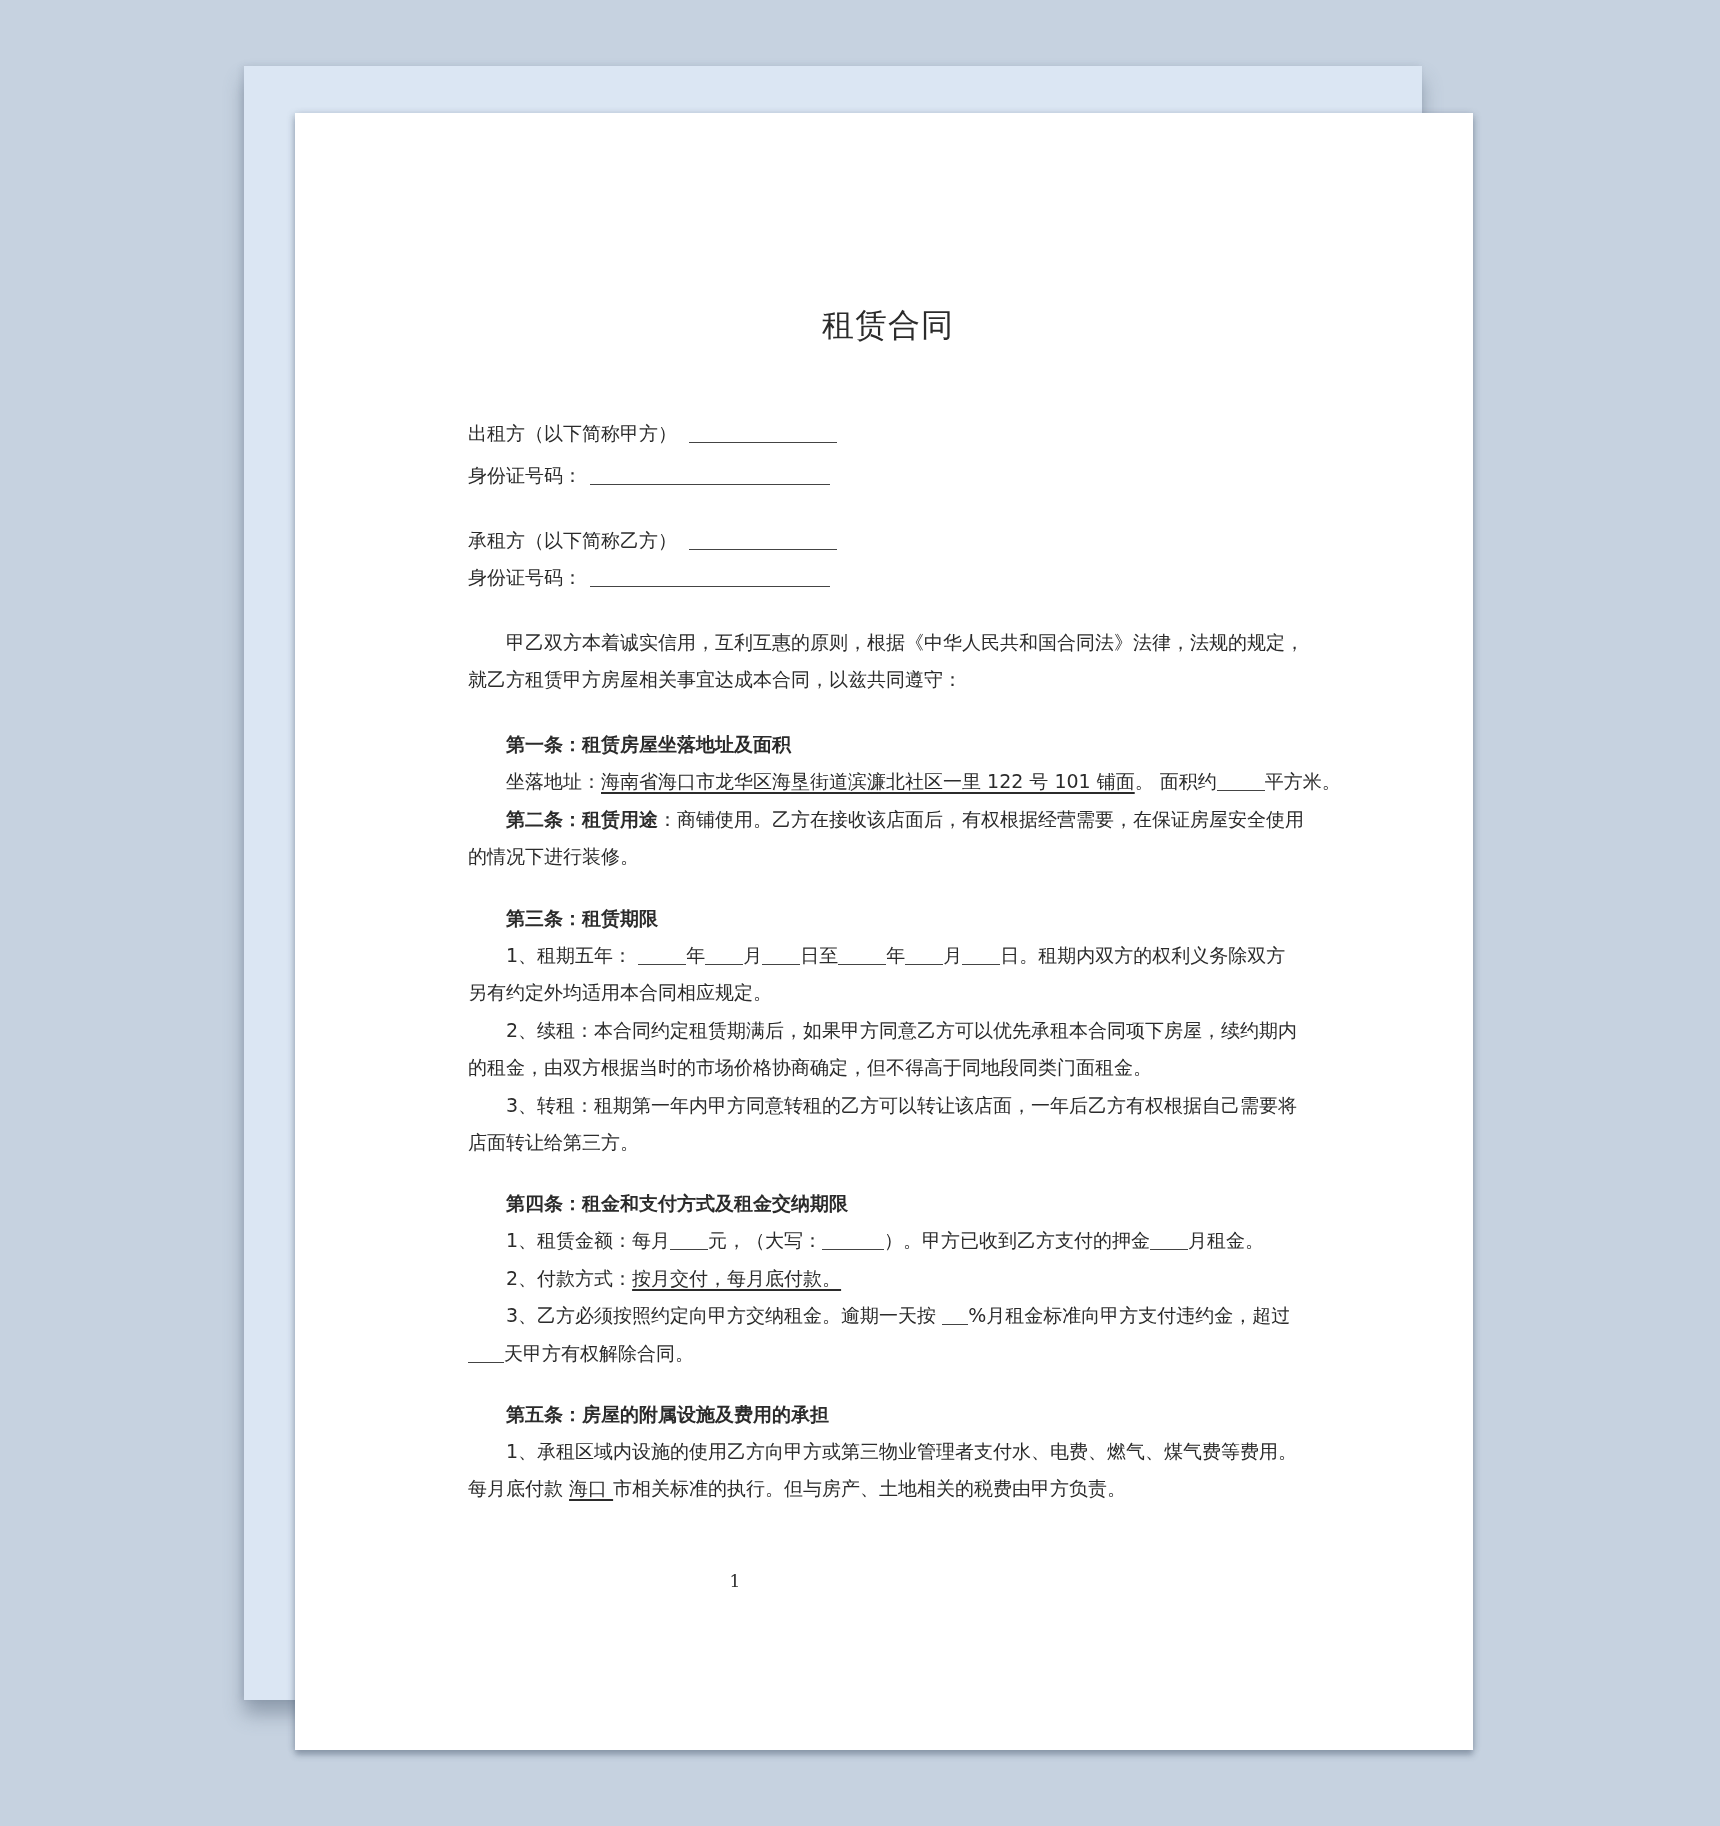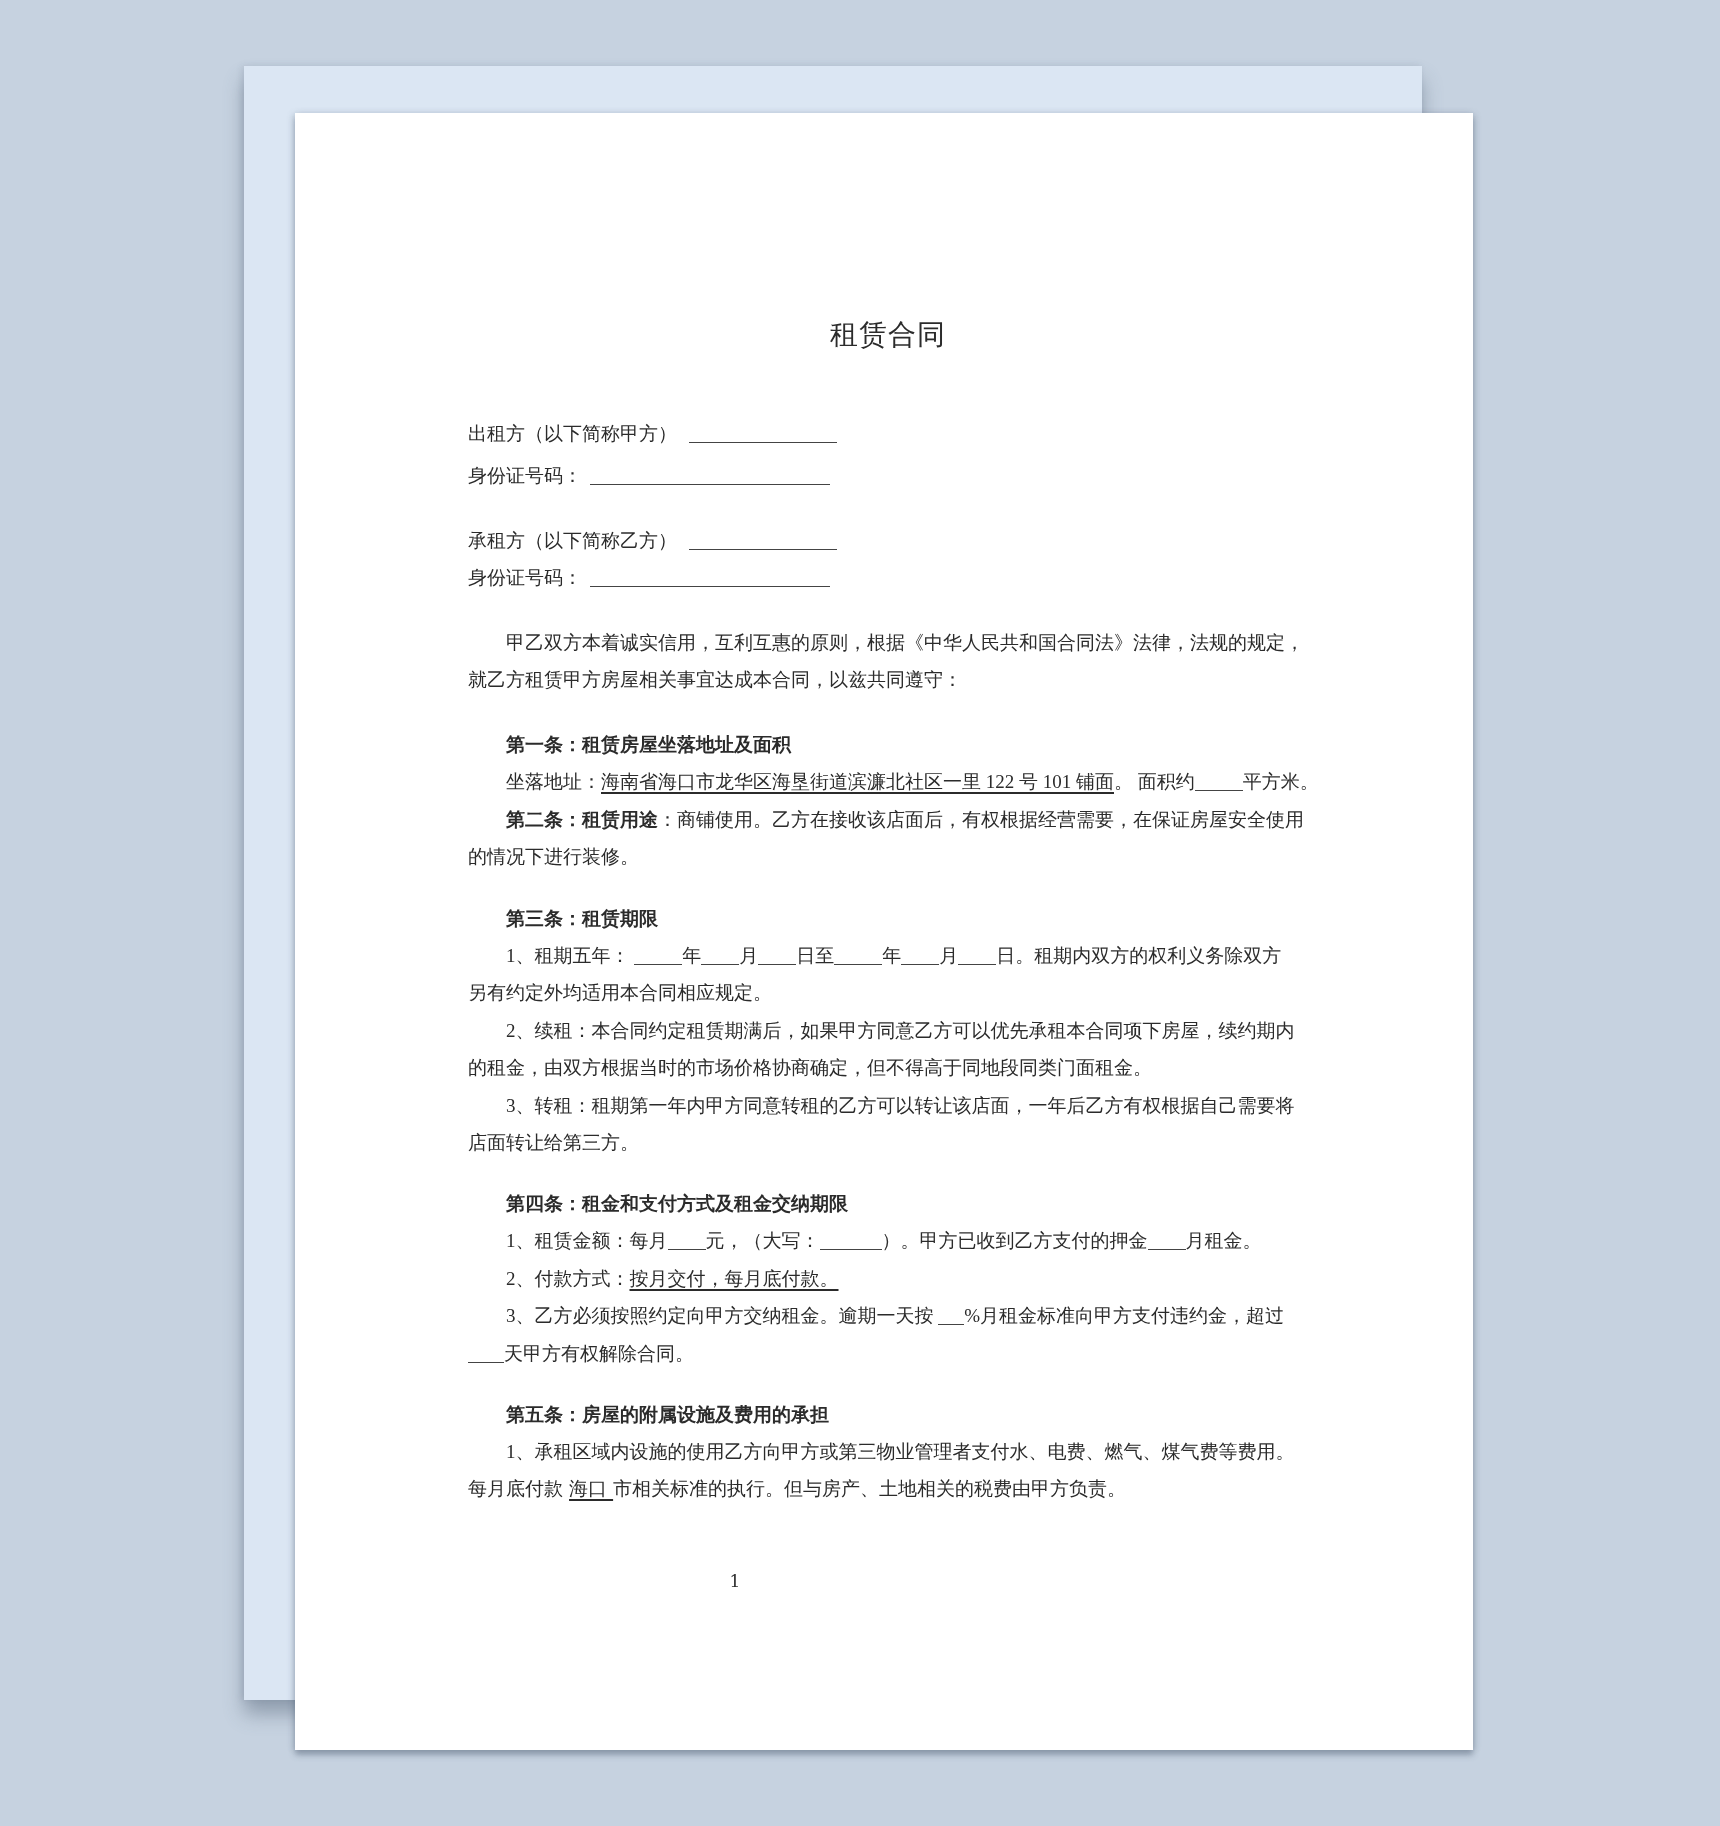--- a/index.html
+++ b/index.html
@@ -37,34 +37,34 @@
       left: 173px;       
       top: 0;
       width: 840px;
       color: #2b2b2b;
       font-size: 19px;
       line-height: 37.5px;
     }
     .title {
       position: absolute;
       left: 0;
-      top: 202px;         
+      top: 192px;         
       width: 840px;
       text-align: center;
-      font-size: 28px;
+      font-size: 32px;
       line-height: 40px;
       color: #2b2b2b;
       letter-spacing: 1px;
     }
     .line {
       position: absolute;
       left: 0;
       white-space: nowrap;
     }
-    .indent { text-indent: 38px; font-family: Liberation Serif, serif; }
+    .indent { text-indent: 38px; }
     .heading { font-weight: bold; }
     .blank {
       display: inline-block;
       border-bottom: 1.5px solid #444;
       height: 22px;
       vertical-align: -3px;
     }
     .ul {
       text-decoration: underline;
       text-underline-offset: 4px;

